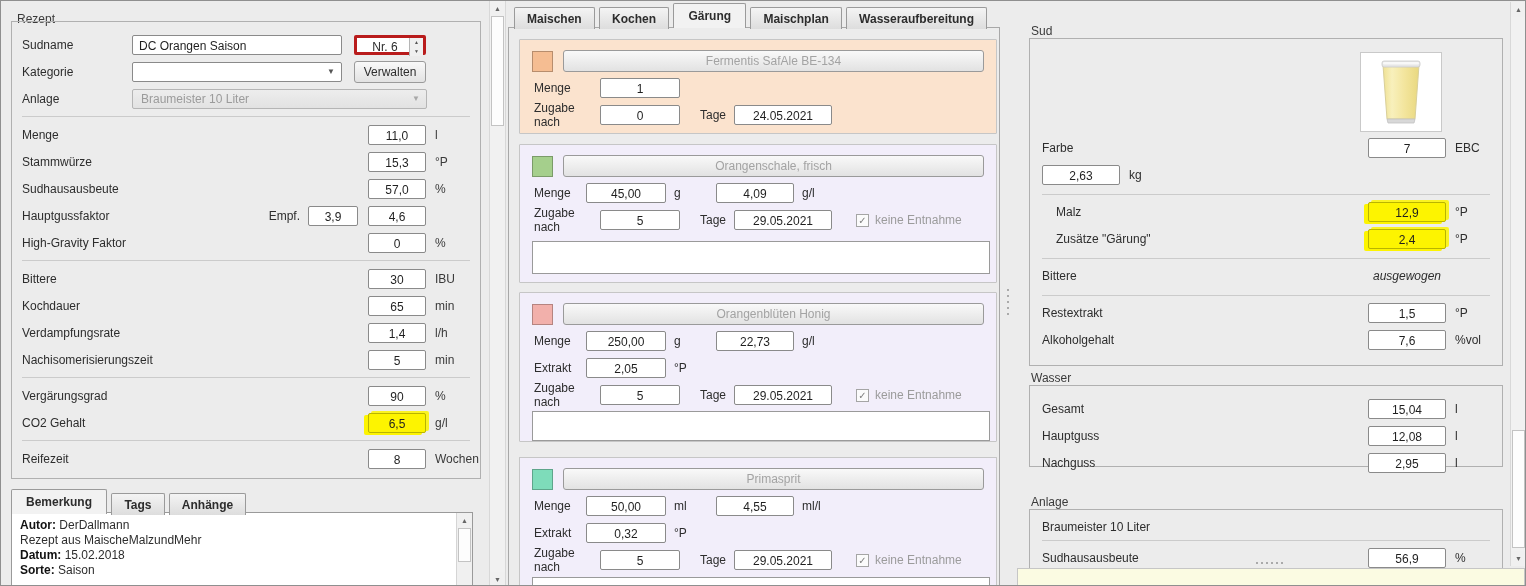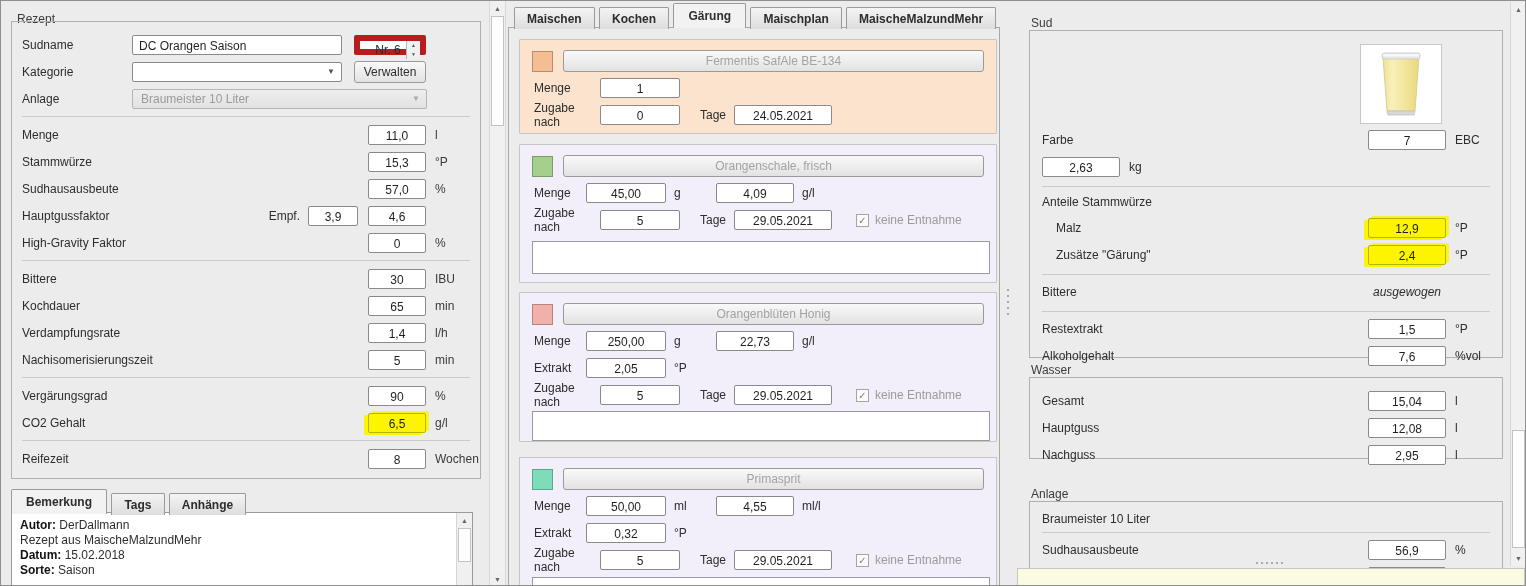--- a/index.html
+++ b/index.html
@@ -26,21 +26,21 @@
   #left-panel{position:absolute;left:2px;top:0;width:486px;height:586px;}
   #left-gbox{left:8px;top:20px;width:470px;height:458px;padding-top:6px;}
   .lrow{display:flex;align-items:center;height:21px;margin:6px 10px;}
   .lrow .llbl{flex:1;}
   .linp{width:58px;}
   .lunit{width:44px;padding-left:9px;box-sizing:border-box;color:#3a3a3a;}
   .toplbl{width:110px;}
   .empf{width:46px;text-align:right;margin-right:8px;}
   .inp-small{width:50px;margin-right:10px;}
   
-  .nr-box{position:relative;width:72px;height:20px;background:#fff;border:6px solid #b91c1c;border-radius:2px;
+  .nr-box{position:relative;width:72px;height:20px;background:#fff;border:3px solid #b91c1c;border-radius:2px;
           box-sizing:border-box;margin-left:12px;}
   .nr-text{display:block;width:56px;text-align:center;line-height:18px;}
   .spin{position:absolute;right:0;top:0;width:13px;height:18px;border-left:1px solid #b5b5b5;
         display:flex;flex-direction:column;background:#f0f0f0;}
   .spin-btn{flex:1;font-size:5px;color:#555;text-align:center;line-height:9px;}
   
   .tabbar{position:absolute;white-space:nowrap;}
   .tab{display:inline-block;padding:4px 12px 3px;border:1px solid #9a9a9a;border-bottom:none;
        background:linear-gradient(#f4f4f4,#dddddd);border-radius:2px 2px 0 0;margin-right:1px;
        position:relative;top:3px;color:#2d2d2d;font-weight:bold;}
@@ -73,21 +73,21 @@
   .cbgrp{display:flex;align-items:center;margin-left:24px;color:#9b9b9b;}
   .cb{width:13px;height:13px;border:1px solid #a5a5a5;background:#fbfbfb;display:inline-flex;
       align-items:center;justify-content:center;font-size:10px;color:#7f7f7f;margin-right:6px;box-sizing:border-box;}
   .ctext{position:absolute;left:12px;right:6px;background:#fff;border:1px solid #9a9a9a;box-sizing:border-box;}
   
   .vdots{position:absolute;left:1004px;top:288px;width:5px;height:26px;display:flex;flex-direction:column;gap:4px;align-items:center;}
   .vdots i{width:2px;height:2px;background:#aaa;display:block;}
   .hdots{position:absolute;left:1255px;top:561px;display:flex;gap:3px;}
   .hdots i{width:2px;height:2px;background:#aaa;display:block;}
   
-  #right-panel{position:absolute;left:1015px;top:8px;width:494px;height:566px;}
+  #right-panel{position:absolute;left:1015px;top:16px;width:494px;height:566px;}
   .rrow{display:flex;align-items:center;height:21px;margin:6px 12px 0;}
   .rrow .rlbl{flex:1;}
   .rind{padding-left:14px;}
   .rinp{width:78px;}
   .runit{width:44px;padding-left:9px;box-sizing:border-box;}
   .rtext{width:78px;text-align:center;font-style:italic;}
   .rsep{border-top:1px solid #cbcbcb;margin:9px 12px 0;}
   .sublabel{margin:8px 12px 0;height:16px;}
   #beer-glass{position:absolute;left:330px;top:13px;width:82px;height:80px;background:#fff;border:1px solid #c9c9c9;box-sizing:border-box;}
   #bottom-yellow{position:absolute;left:1016px;top:567px;width:508px;height:18px;background:#fbfbe2;border:1px solid #c6c6c6;box-sizing:border-box;}
@@ -230,21 +230,21 @@
     <div class="sb-btn sb-down">▼</div>
   </div>
 
   <div id="center-panel">
     <div id="center-frame"></div>
     <div class="tabbar" style="left:7px;top:2px;">
       <span class="tab">Maischen</span>
       <span class="tab">Kochen</span>
       <span class="tab active">Gärung</span>
       <span class="tab">Maischplan</span>
-      <span class="tab">MaischeMalzundMehr</span>
+      <span class="tab">Wasseraufbereitung</span>
     </div>
 
     <div class="card" style="top: 38px; height: 95px; background: rgb(251, 227, 206);">
       <div class="chead">
         <span class="swatch" style="background: rgb(245, 189, 146);"></span>
         <div class="btn chead-btn">Fermentis SafAle BE-134</div>
       </div>
       <div class="crow">
         <span class="cl1">Menge</span>
         <div class="val-input ci">1</div>
@@ -374,21 +374,20 @@
       <div class="rrow">
           <span class="rlbl">Farbe</span>
           <div class="val-input rinp">7</div>
           <span class="runit">EBC</span>
         </div>
       <div class="rrow">
           <div class="val-input rinp">2,63</div>
           <span class="runit">kg</span>
         </div>
       <div class="rsep"></div>
-      <div class="sublabel">Anteile Stammwürze</div>
       <div class="rrow rind">
           <span class="rlbl">Malz</span>
           <div class="val-input rinp hl">12,9</div>
           <span class="runit">°P</span>
         </div>
       <div class="rrow rind">
           <span class="rlbl">Zusätze "Gärung"</span>
           <div class="val-input rinp hl">2,4</div>
           <span class="runit">°P</span>
         </div>

